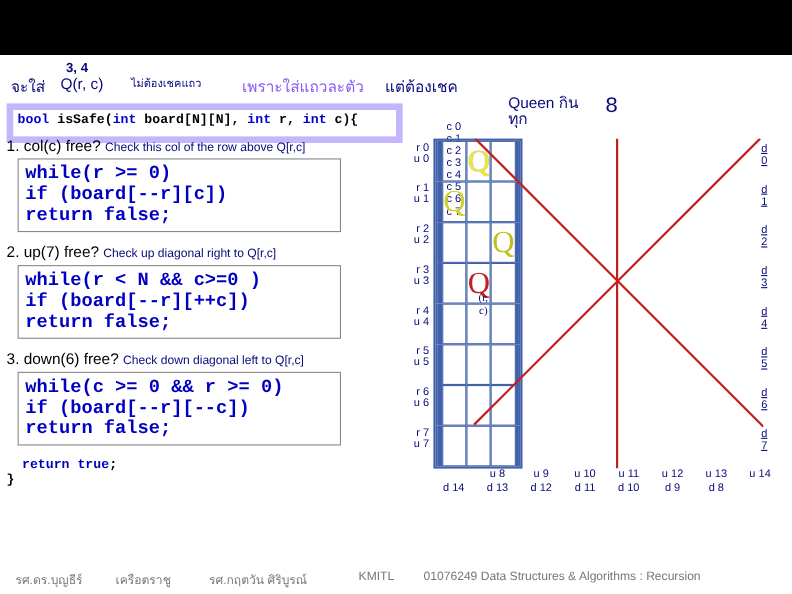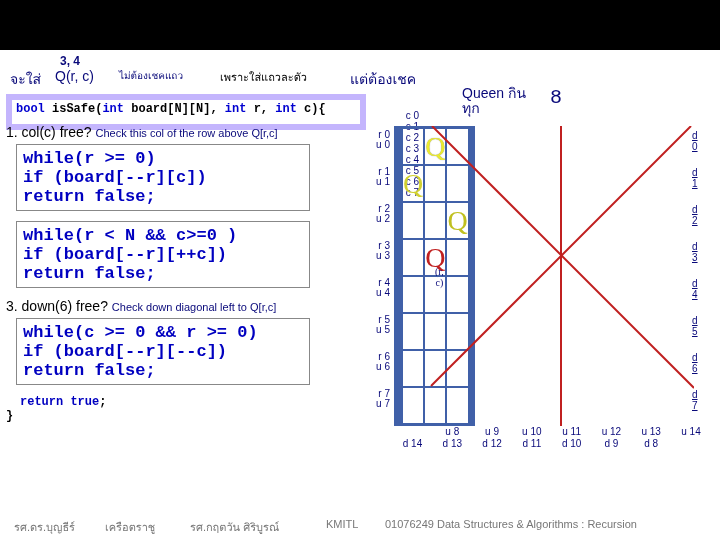--- a/index.html
+++ b/index.html
@@ -2,21 +2,21 @@
 <html><head>
 <meta charset="utf-8">
 <style>
   body { margin:0; padding:0; font-family: "Microsoft Sans Serif", Tahoma, sans-serif; background:#fff; width:720px; height:540px; position:relative; overflow:hidden; font-size:12px; }
   .topbar { background:#000; height:50px; }
   .header-row { position:absolute; top:58px; left:0; width:568px; height:30px; }
   .header-row .num { position:absolute; left:60px; top:-4px; color:#09097a; font-size:12px; font-weight:bold; }
   .header-row .q1 { position:absolute; left:10px; top:10px; color:#09097a; font-size:14px; }
   .header-row .qrc { position:absolute; left:55px; top:10px; color:#09097a; font-size:14px; }
   .header-row .q2 { position:absolute; left:105px; top:10px; color:#09097a; font-size:10px;margin-left:14px; }
-  .header-row .q3 { position:absolute; left:220px; top:10px; color:#000000; font-size:11px; }
+  .header-row .q3 { position:absolute; left:220px; top:10px; color:#8b5cf6; font-size:14px; }
   .header-row .q4 { position:absolute; left:350px; top:10px; color:#09097a; font-size:14px; }
   .sig { position:absolute; top:94px; left:6px; width:340px; height:20px; border:6px solid #c4b5fd; padding:2px 4px; font-family:"Courier New",monospace; font-size:12px; font-weight:bold; }
   .kw { color:#0000d0; }
   .left { position:absolute; top:124px; left:6px; width:340px; }
   .step { margin-bottom:6px; }
   .step-head { font-size:14px; color:#000; }
   .step-head .sn { font-weight:normal; }
   .step-head .sq { color:#09097a; font-size:11px; }
   .codebox { border:1px solid #888; padding:4px 6px; font-family:"Courier New",monospace; font-size:17px; font-weight:bold; color:#0000c0; margin:4px 0 10px 10px; width:280px; }
   .ret { font-family:"Courier New",monospace; font-size:12px; font-weight:bold; margin:6px 0 0 14px; }
@@ -74,20 +74,21 @@
 <div class="left">
   <div class="step">
     <div class="step-head"><span class="sn">1. col(c) free?</span> <span class="sq">Check this col of the row above Q[r,c]</span></div>
     <div class="codebox">
       <div>while(r &gt;= 0)</div>
         <div>  if (board[--r][c])</div>
         <div>    return false;</div>
     </div>
   </div>
   <div class="step">
+    <div class="step-head"><span class="sn">2. up(7) free?</span> <span class="sq">Check up diagonal right to Q[r,c]</span></div>
     <div class="codebox">
       <div>while(r &lt; N &amp;&amp; c&gt;=0 )</div>
         <div>  if (board[--r][++c])</div>
         <div>    return false;</div>
     </div>
   </div>
   <div class="step">
     <div class="step-head"><span class="sn">3. down(6) free?</span> <span class="sq">Check down diagonal left to Q[r,c]</span></div>
     <div class="codebox">
       <div>while(c &gt;= 0 &amp;&amp; r &gt;= 0)</div>

